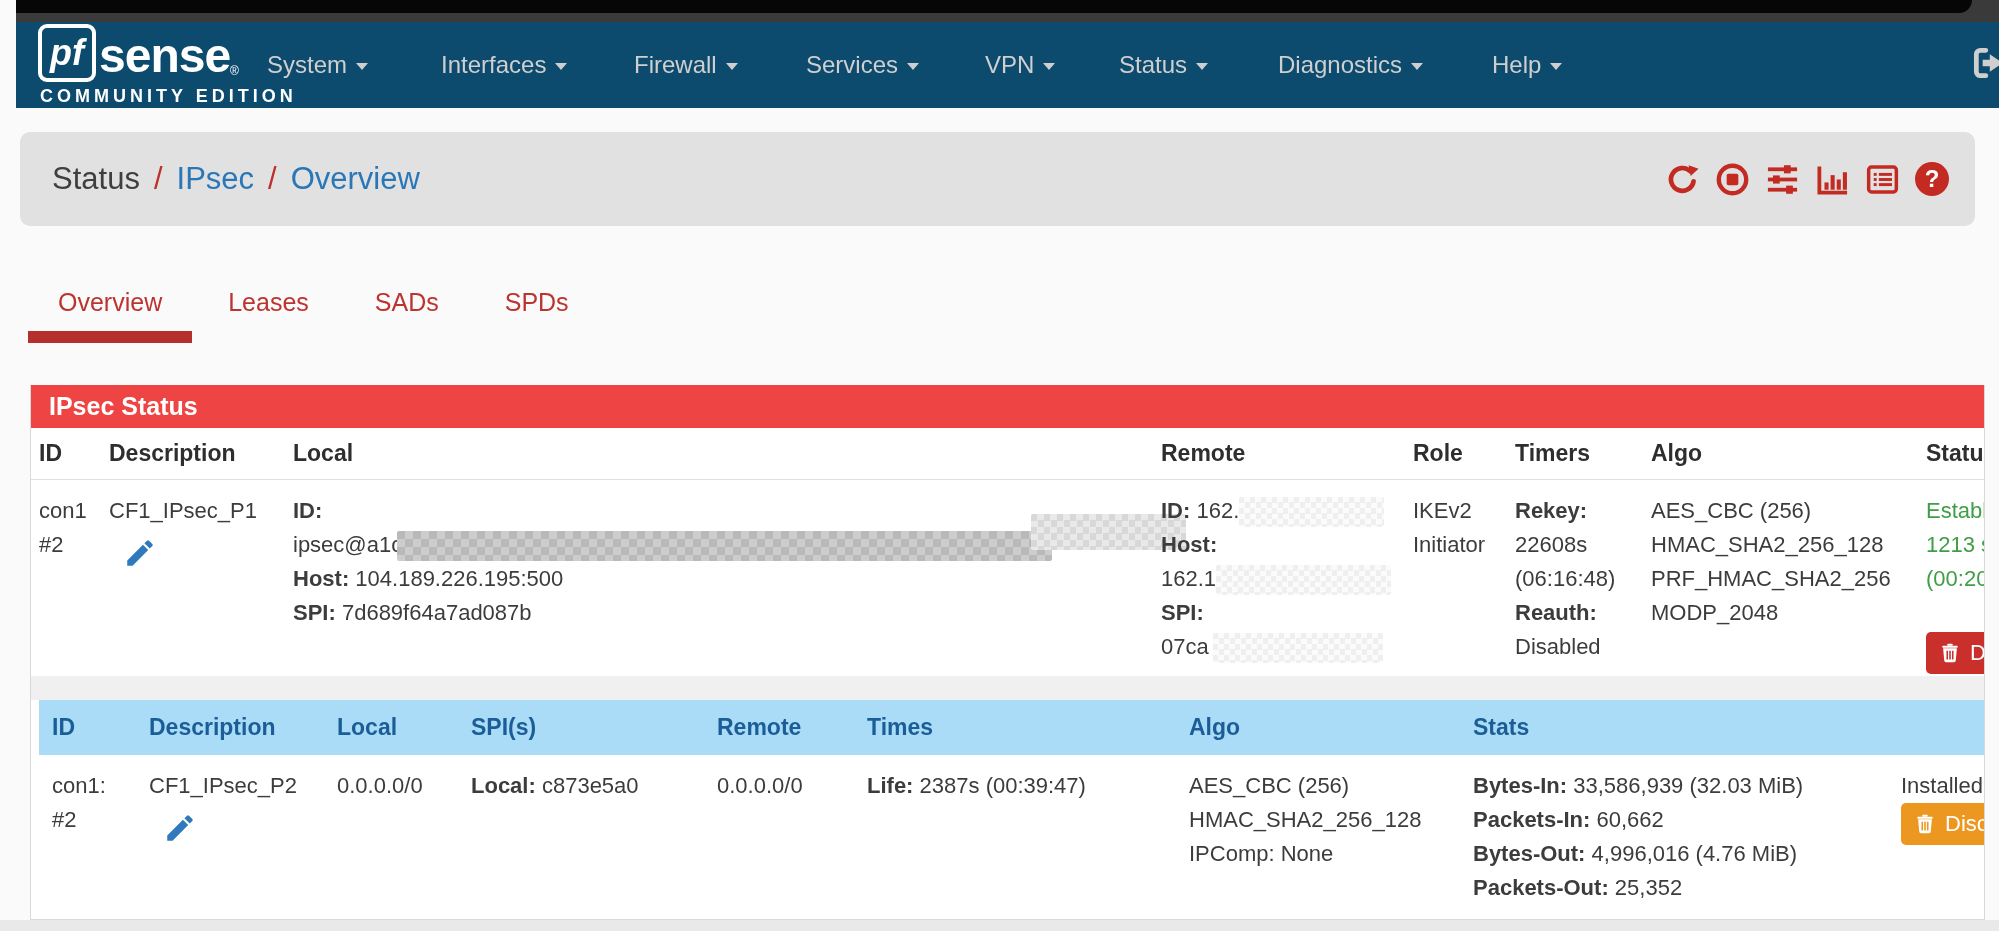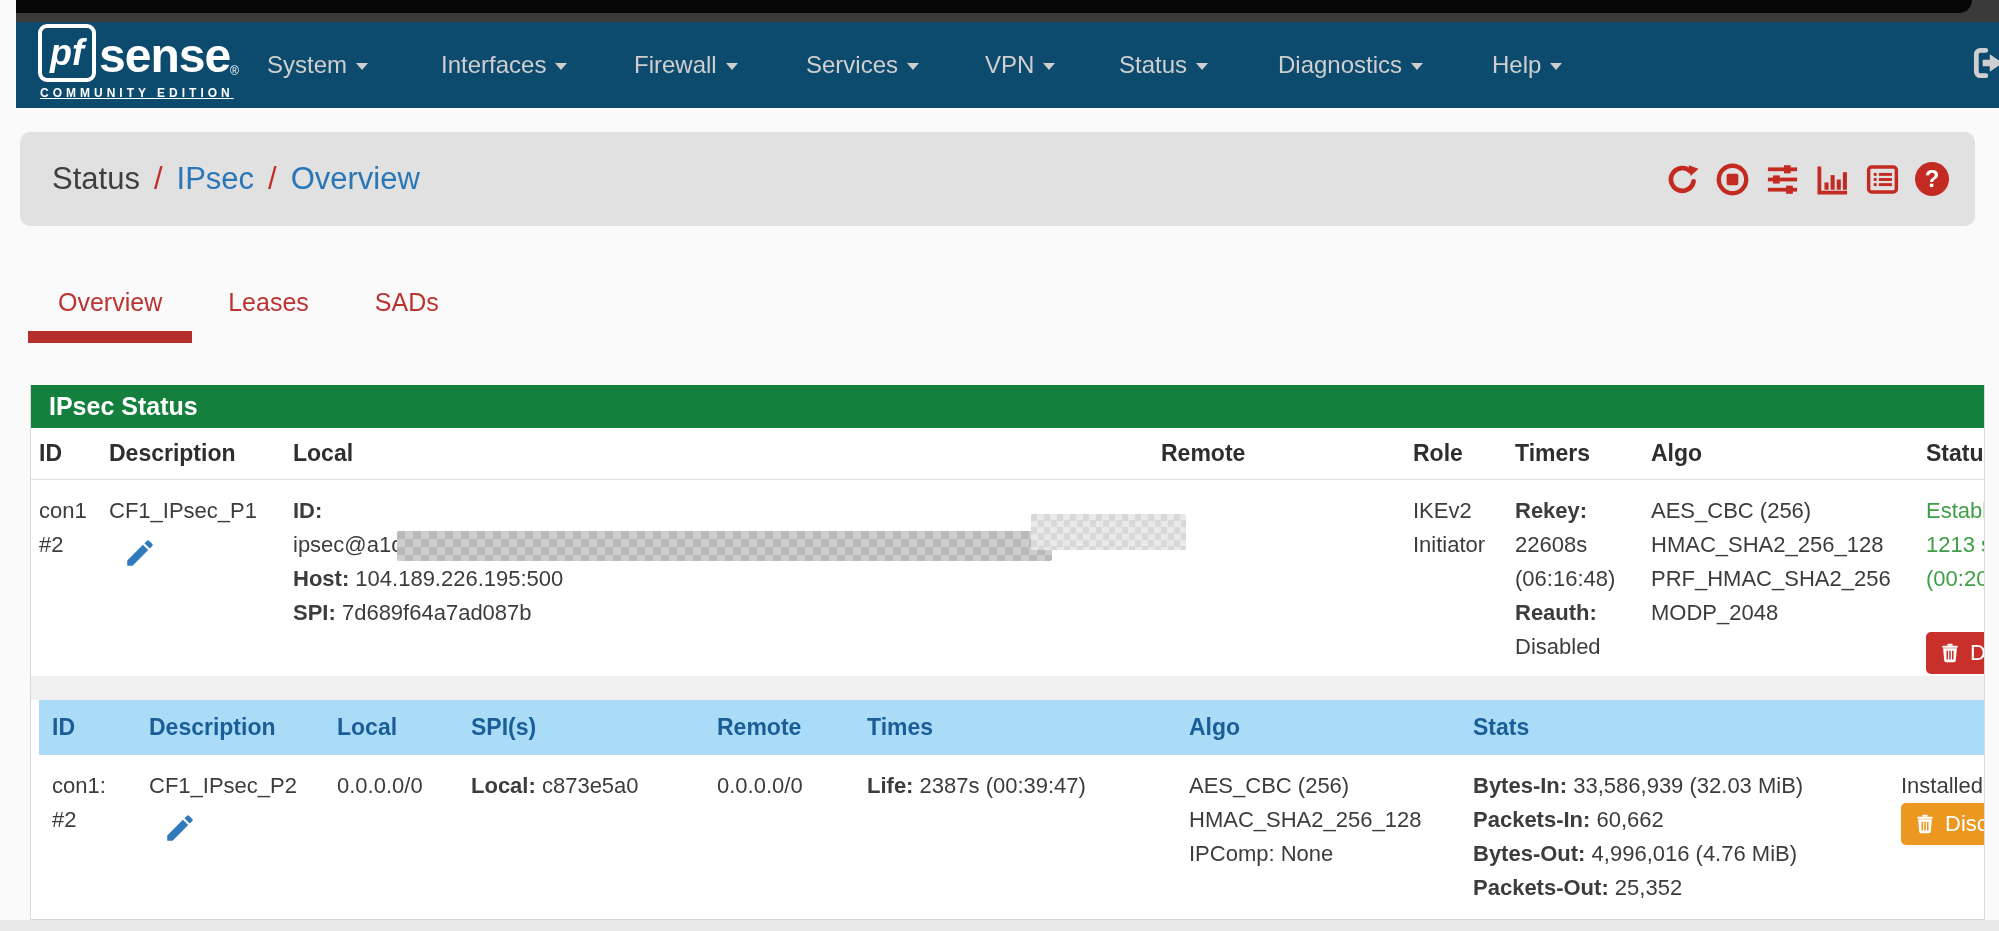--- a/index.html
+++ b/index.html
@@ -12,21 +12,21 @@
   }
   
   .topzone { position:absolute; top:0; left:16px; width:1999px; height:108px; background:#0c4a6e; }
   .strip-gray { position:absolute; top:0; left:0; width:1999px; height:22px; background:#3a3a3a; }
   .strip-black { position:absolute; top:0; left:0; width:1956px; height:13px; background:#060606; border-bottom-right-radius:14px; }
   .logo { position:absolute; left:22px; top:24px; display:flex; align-items:flex-end; color:#fff; }
   .logo-box { display:inline-flex; align-items:center; justify-content:center; width:58px; height:58px;
     border:4px solid #fff; border-radius:9px; font-style:italic; font-weight:bold; font-size:36px; }
   .logo-sense { font-weight:bold; font-size:48px; line-height:52px; letter-spacing:-1px; margin-left:3px; }
   .logo-reg { font-size:12px; margin-bottom:4px; }
-  .logo-edition { position:absolute; left:24px; top:86px; color:#fff; font-size:12px; font-weight:bold; letter-spacing:4px; white-space:nowrap;text-decoration:underline; }
+  .logo-edition { position:absolute; left:24px; top:86px; color:#fff; font-size:18px; font-weight:bold; letter-spacing:4px; white-space:nowrap; }
   .nav-item { position:absolute; top:51px; color:#cfcfcf; font-size:24px; cursor:pointer; white-space:nowrap;text-align:right; }
   .caret { display:inline-block; width:0; height:0; border-left:6px solid transparent; border-right:6px solid transparent;
     border-top:7px solid #cfcfcf; margin-left:9px; vertical-align:middle; }
   .logout { position:absolute; left:1954px; top:44px; width:38px; height:38px; cursor:pointer; }
   
   .crumbbar { position:absolute; left:20px; top:132px; width:1955px; height:94px; background:#e1e1e1; border-radius:10px; }
   .crumb-text { position:absolute; left:32px; top:0; height:94px; display:flex; align-items:center; font-size:31px; }
   .crumb-sec { color:#3f3f3f; }
   .crumb-sep { color:#c0302b; margin:0 14px; }
   .crumb-link { color:#2a77b8; cursor:pointer;text-align:right; }
@@ -35,21 +35,21 @@
   .act-icon svg { width:35px; height:35px; }
   .help-circle { width:34px; height:34px; border-radius:50%; background:#c22a22; color:#fff; font-weight:bold;
     font-size:24px; display:inline-flex; align-items:center; justify-content:center; cursor:pointer; }
   
   .tabs { position:absolute; left:28px; top:274px; display:flex; }
   .tab { font-size:25px; color:#bb3430; padding:14px 30px 26px 30px; margin-right:6px; cursor:pointer; position:relative; }
   .tab.active::after { content:""; position:absolute; left:0; right:0; bottom:0; height:12px; background:#b5302c; }
   
   .panel { position:absolute; left:30px; top:385px; width:1955px; height:535px; background:#fff;
     border:1px solid #d9d9d9; border-top:none; overflow:hidden; }
-  .panel-hdr { height:43px; background:#15803d; color:#fff; font-weight:bold; font-size:25px;
+  .panel-hdr { height:43px; background:#ef4444; color:#fff; font-weight:bold; font-size:25px;
     display:flex; align-items:center; padding-left:18px; }
   .trow { position:relative; width:2100px; }
   .cell { position:absolute; top:0; }
   .line { line-height:34px; font-size:22px; white-space:nowrap; }
   b { font-weight:bold; }
   .t1head { height:52px; border-bottom:1px solid #e0e0e0; }
   .t1head .cell { top:12px; font-weight:bold; font-size:23px; color:#2e2e2e; white-space:nowrap; }
   .t1row { height:196px; }
   .t1row .cell, .t2row .cell { padding-top:14px; }
   .gapband { height:24px; background:#f0f0f0; }
@@ -159,20 +159,21 @@
         </svg>
     </span>
     <span class="help-circle">?</span>
   </div>
 </div>
 
 <div class="tabs">
   <span class="tab active">Overview</span>
   <span class="tab">Leases</span>
   <span class="tab">SADs</span>
+  <span class="tab">SPDs</span>
 </div>
 
 <div class="panel">
   <div class="panel-hdr">IPsec Status</div>
 
   <div class="trow t1head">
     <span class="cell" style="left:8px">ID</span>
     <span class="cell" style="left:78px">Description</span>
     <span class="cell" style="left:262px">Local</span>
     <span class="cell" style="left:1130px">Remote</span>
@@ -196,20 +197,27 @@
       </span>
     </div>
     <div class="cell" style="left:262px; width:860px">
       <div class="line"><b>ID:</b></div>
       <div class="line">
         <span>ipsec@a1o</span><span class="redact rx-dark" style="width:655px;height:30px;margin-left:-6px"></span>
       </div>
       <div class="line"><b>Host:</b> <span>104.189.226.195:500</span></div>
       <div class="line"><b>SPI:</b> <span>7d689f64a7ad087b</span></div>
       <span class="redact rx-light" style="position:absolute; left:738px; top:34px; width:155px; height:36px"></span>
+    </div>
+    <div class="cell" style="left:1130px; width:245px">
+      <div class="line"><b>ID:</b> <span>162.</span><span class="redact rx-white" style="width:145px;height:30px"></span></div>
+      <div class="line"><b>Host:</b></div>
+      <div class="line"><span>162.1</span><span class="redact rx-white" style="width:175px;height:30px"></span></div>
+      <div class="line"><b>SPI:</b></div>
+      <div class="line"><span>07ca</span><span class="redact rx-white" style="width:170px;height:30px;margin-left:4px"></span></div>
     </div>
     <div class="cell" style="left:1382px; width:100px">
       <div class="line">IKEv2</div>
       <div class="line">Initiator</div>
     </div>
     <div class="cell" style="left:1484px; width:132px">
       <div class="line"><b>Rekey:</b></div>
       <div class="line">22608s</div>
       <div class="line">(06:16:48)</div>
       <div class="line"><b>Reauth:</b></div>

